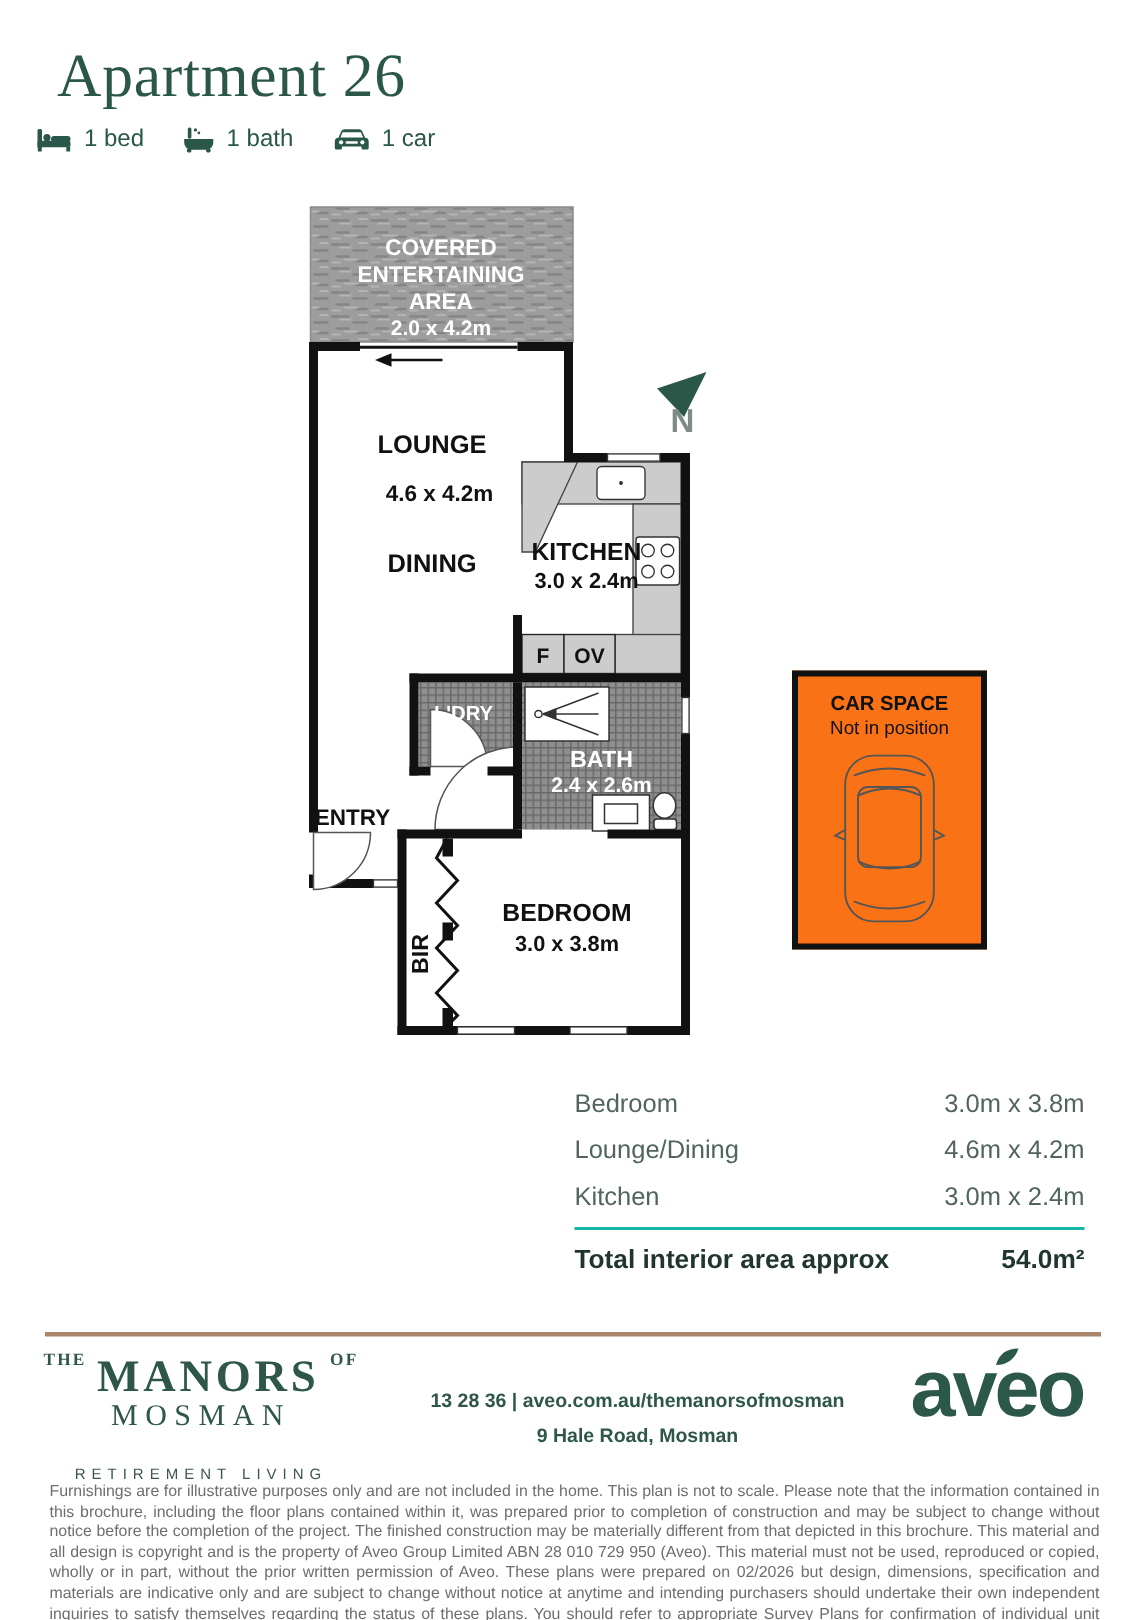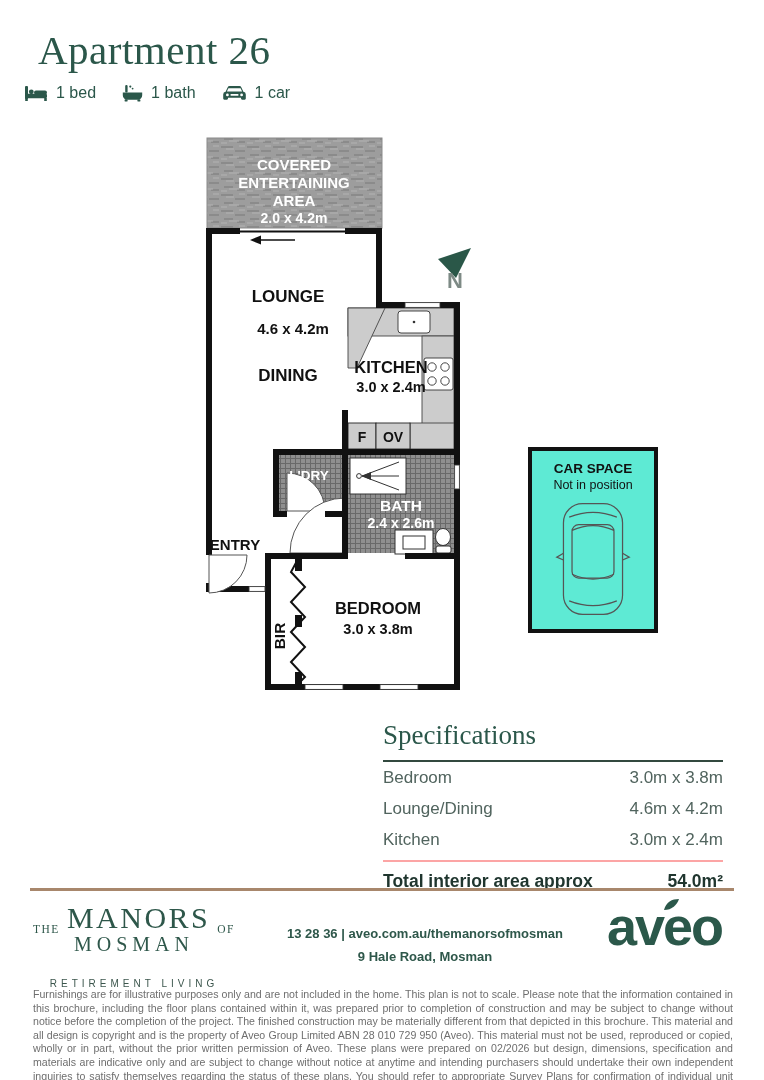--- a/index.html
+++ b/index.html
@@ -16,45 +16,45 @@
   }
   .features { position:absolute; left:24px; top:84px; display:flex; align-items:center; gap:26px; }
   .feature { display:flex; align-items:center; gap:8px; color:#2b574a; font-size:16px; font-weight:500; }
   .feature svg { display:block; }
   
   .plan-svg { position:absolute; left:195px; top:128px; }
   .plan-svg text { font-family:"Liberation Sans", sans-serif; font-weight:bold; }
   
   .car-space {
     position:absolute; left:528px; top:447px; width:130px; height:186px;
-    border:4px solid #111; background:#5eead4; text-align:center; color:#111;
+    border:4px solid #111; background:#f97316; text-align:center; color:#111;
   }
   .car-space .cs-title { margin-top:10px; font-size:13.5px; font-weight:bold; }
   .car-space .cs-sub { margin-top:2px; font-size:12.5px; }
   .car-space svg { display:block; margin:6px auto 0; }
   
   .specs { position:absolute; left:383px; top:720px; width:340px; }
   .specs h2 {
     font-family:"Liberation Serif", serif; font-weight:400;
     font-size:27px; color:#2b574a; padding-bottom:9px;
     border-bottom:2px solid #32493f;
   }
   .specs .row {
     display:flex; justify-content:space-between;
     font-size:17px; color:#51645e; padding:6px 0 5px;
   }
   .specs .total {
     display:flex; justify-content:space-between;
-    border-top:2px solid #fca5a5; margin-top:5px; padding-top:9px;
+    border-top:2px solid #14b8a6; margin-top:5px; padding-top:9px;
     font-size:17.5px; font-weight:bold; color:#1f352e;
   }
   
   .footer-rule { position:absolute; left:30px; top:888px; width:704px; height:2.5px; background:#a8876c; }
   .brand { position:absolute; left:28px; top:901px; width:212px; color:#2e574a; font-family:"Liberation Serif", serif; text-align:center; }
-  .brand .line1 { display:flex; justify-content:center; align-items:flex-end; gap:7px; }
+  .brand .line1 { display:flex; justify-content:center; align-items:flex-start; gap:7px;font-weight:bold; }
   .brand .small { font-size:11.5px; letter-spacing:1.5px; }
   .brand .big { font-size:30px; letter-spacing:2.5px; }
   .brand .line2 { font-size:20px; letter-spacing:5px; margin-top:-2px; }
   .brand .tagline { font-family:"Liberation Sans", sans-serif; font-size:10px; letter-spacing:4px; margin-top:22px; color:#3c564d; }
   .contact { position:absolute; left:255px; top:922px; width:340px; text-align:center; color:#2e574a; font-weight:bold; font-size:13px; line-height:23px; }
   .aveo { position:absolute; left:607px; top:896px; width:130px; color:#2b584a; }
   .aveo .word { font-size:54px; font-weight:bold; letter-spacing:-2px; line-height:60px; }
   .aveo svg { position:absolute; left:56px; top:2px; }
   
   .disclaimer {
@@ -244,21 +244,20 @@
       <path d="M20,20 Q45,10 70,20"></path>
       <path d="M23,34 Q45,24 67,34"></path>
       <path d="M23,80 Q45,90 67,80"></path>
       <path d="M20,108 Q45,118 70,108"></path>
       <path d="M14,58 l-7,4 l7,3"></path>
       <path d="M76,58 l7,4 l-7,3"></path>
     </svg>
   </div>
 
   <section class="specs">
-    <h2>Specifications</h2>
     <div class="row">
       <span>Bedroom</span>
       <span>3.0m x 3.8m</span>
     </div>
     <div class="row">
       <span>Lounge/Dining</span>
       <span>4.6m x 4.2m</span>
     </div>
     <div class="row">
       <span>Kitchen</span>

